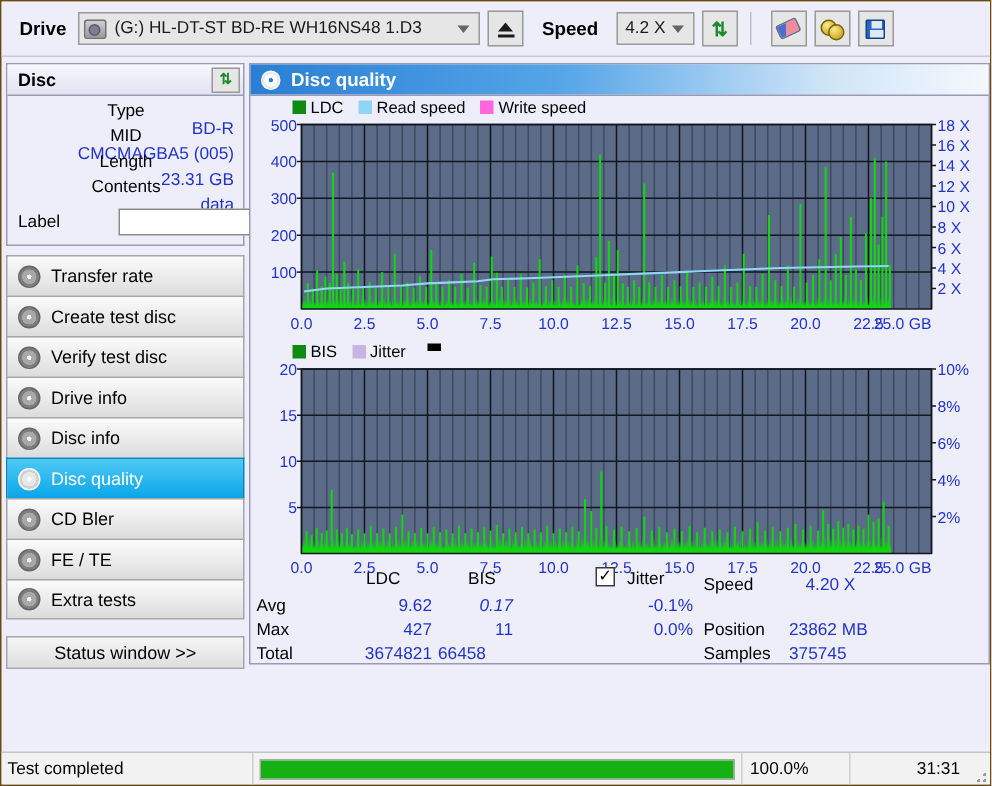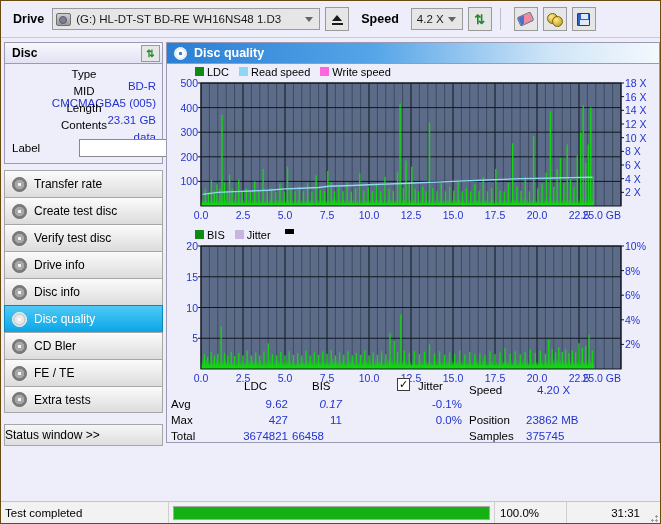--- a/index.html
+++ b/index.html
@@ -213,21 +213,21 @@
     width:15px;height:15px;margin-right:7px;border-radius:50%;
     background: radial-gradient(circle at 50% 50%, #f4f4f4 0 16%, #a8a8a8 17% 52%, #7e7e7e 53% 100%);
     border:1px solid #666; flex:0 0 auto;
   }
   .navbtn.active .nav-icon {
     background: radial-gradient(circle at 50% 50%, #fff 0 16%, #e8e8e8 17% 52%, #cfcfcf 53% 100%);
     border-color:#fff;
   }
   #statuswin {
     margin-top: 11px;
-    height: 22px; display:flex;align-items:center;justify-content:flex-start;
+    height: 22px; display:flex;align-items:center;justify-content:center;
     background: linear-gradient(#f6f6f6,#dedede);
     border:1px solid #a6a6a6;
     font-size:12px;
   }
 
   
   #chartpanel { border:1px solid #9a9ab4; background:#eeeefb; height: 401px; }
   #chart-head {
     height: 21px; display:flex; align-items:center;
     background: linear-gradient(90deg,#2a7fd4 0%, #55a5e8 42%, #cfe5f7 78%, #f4f8fd 100%);

